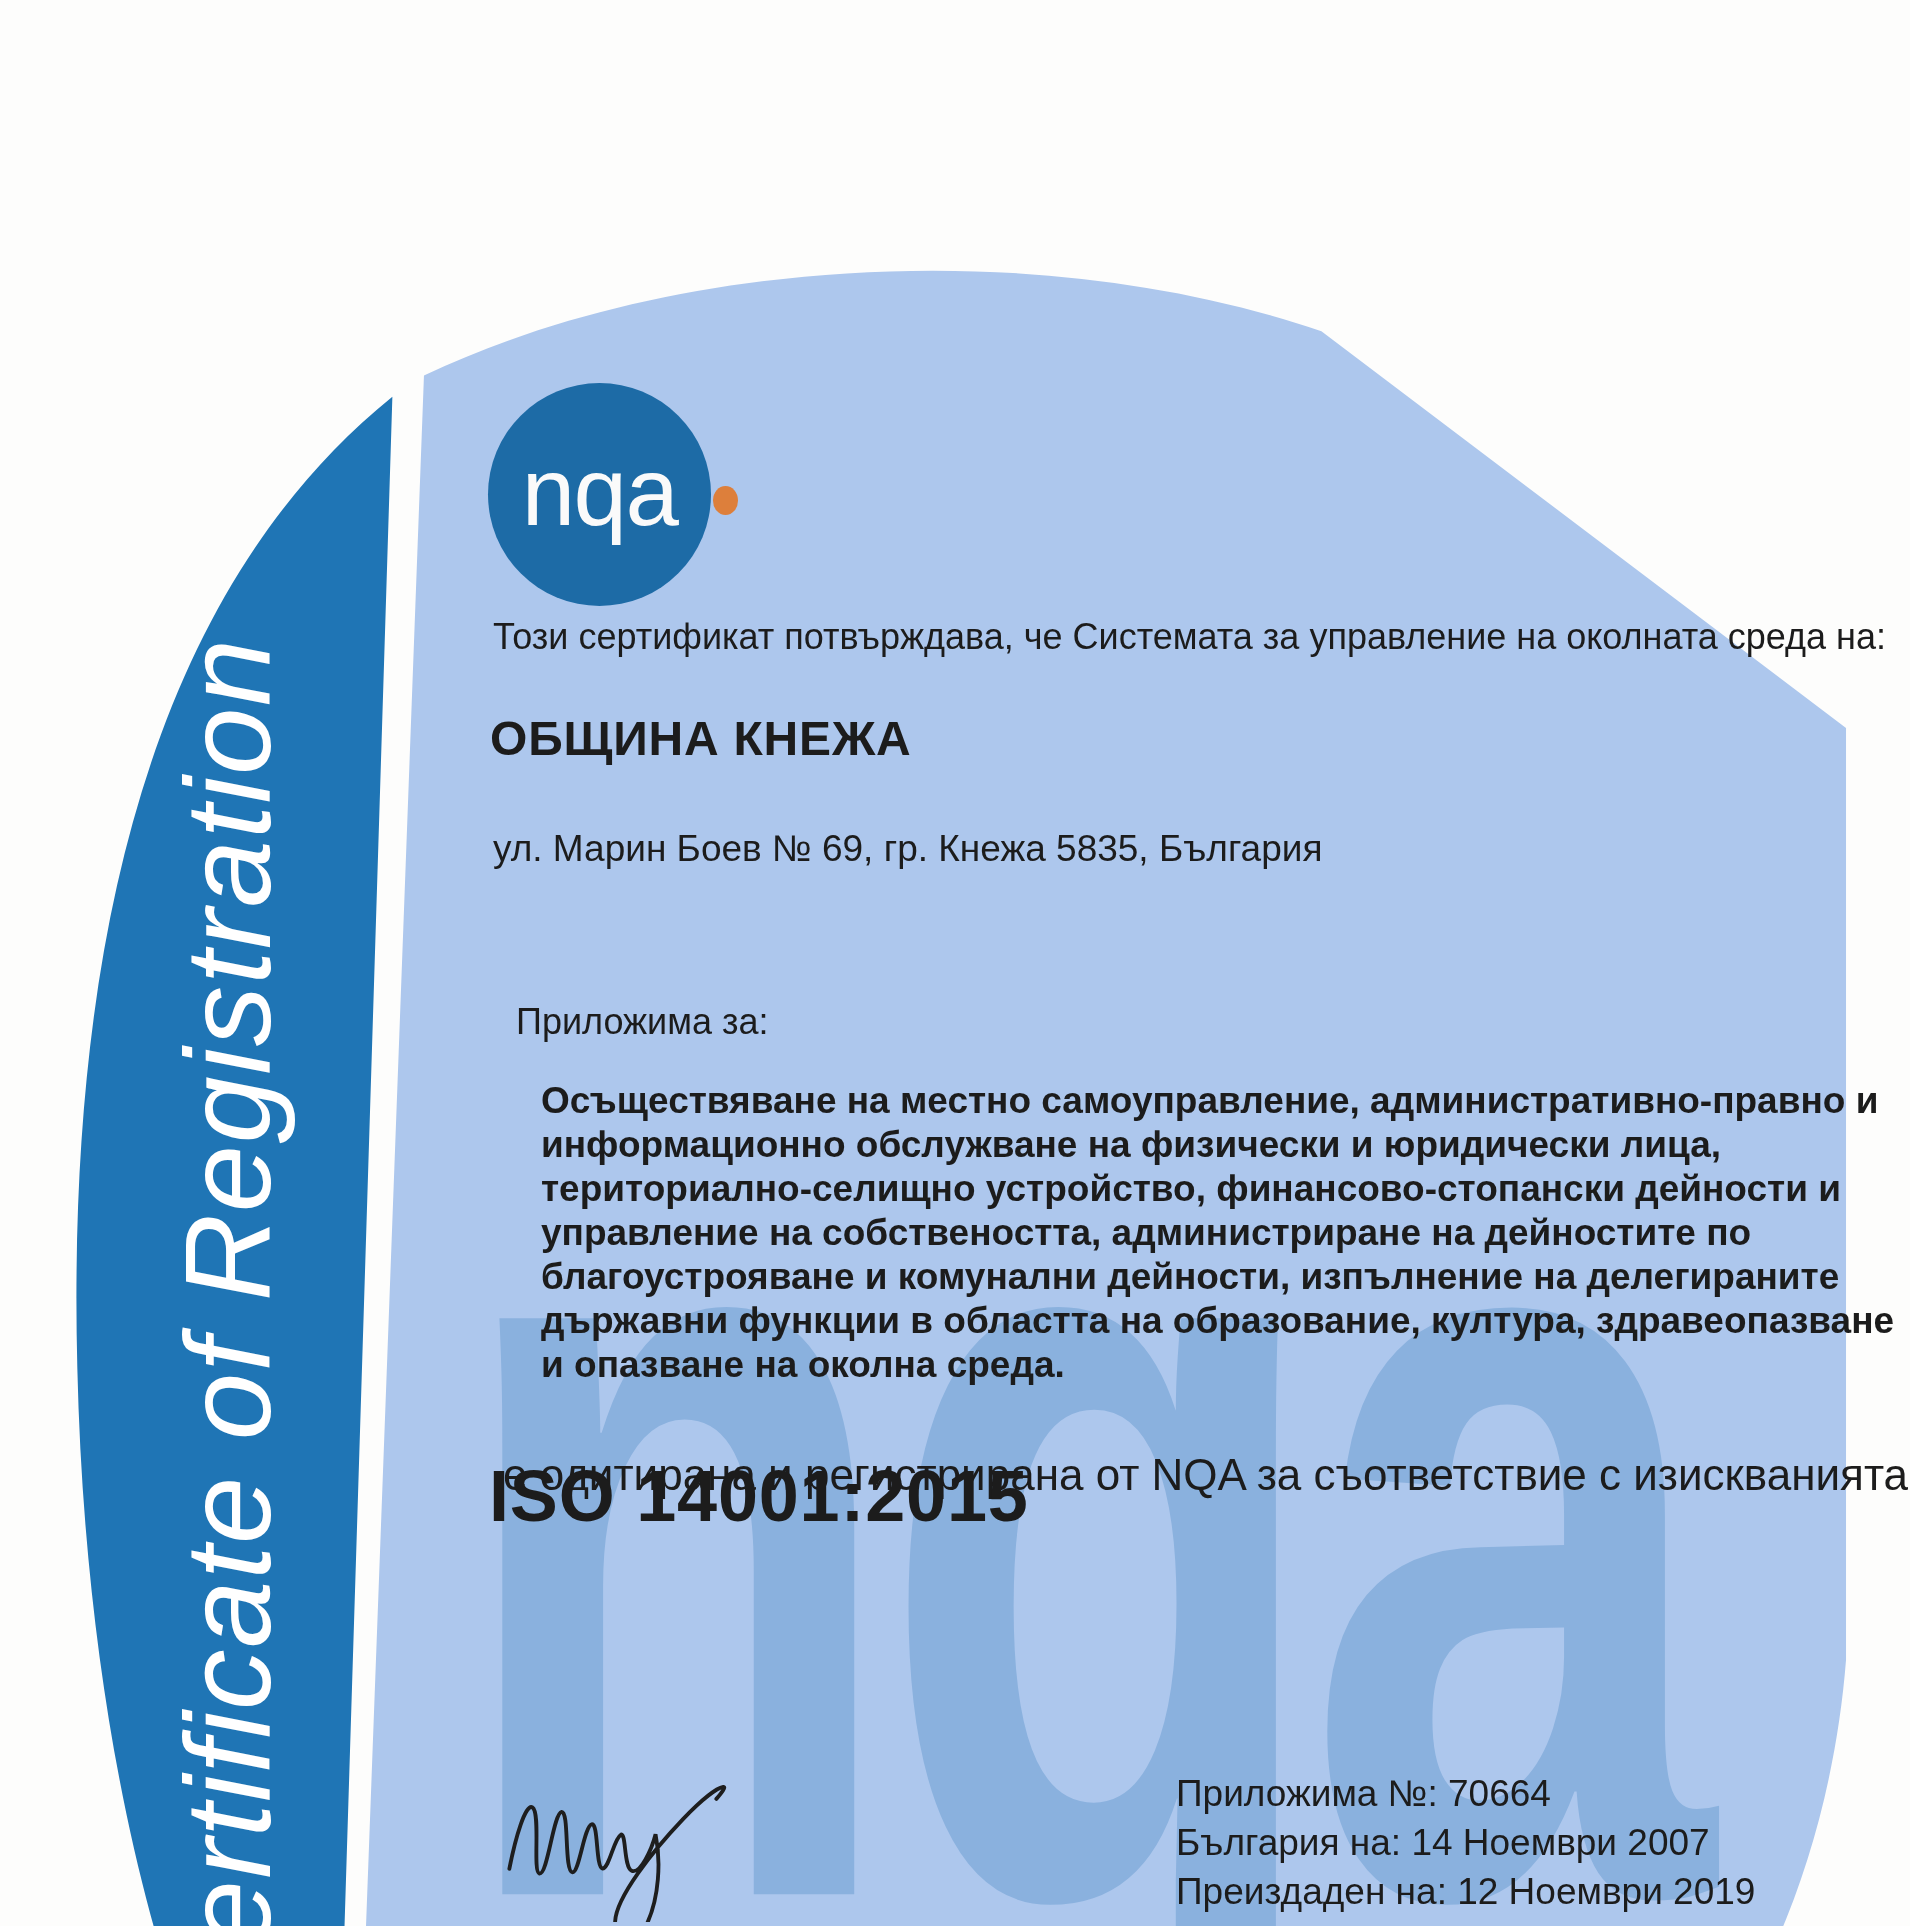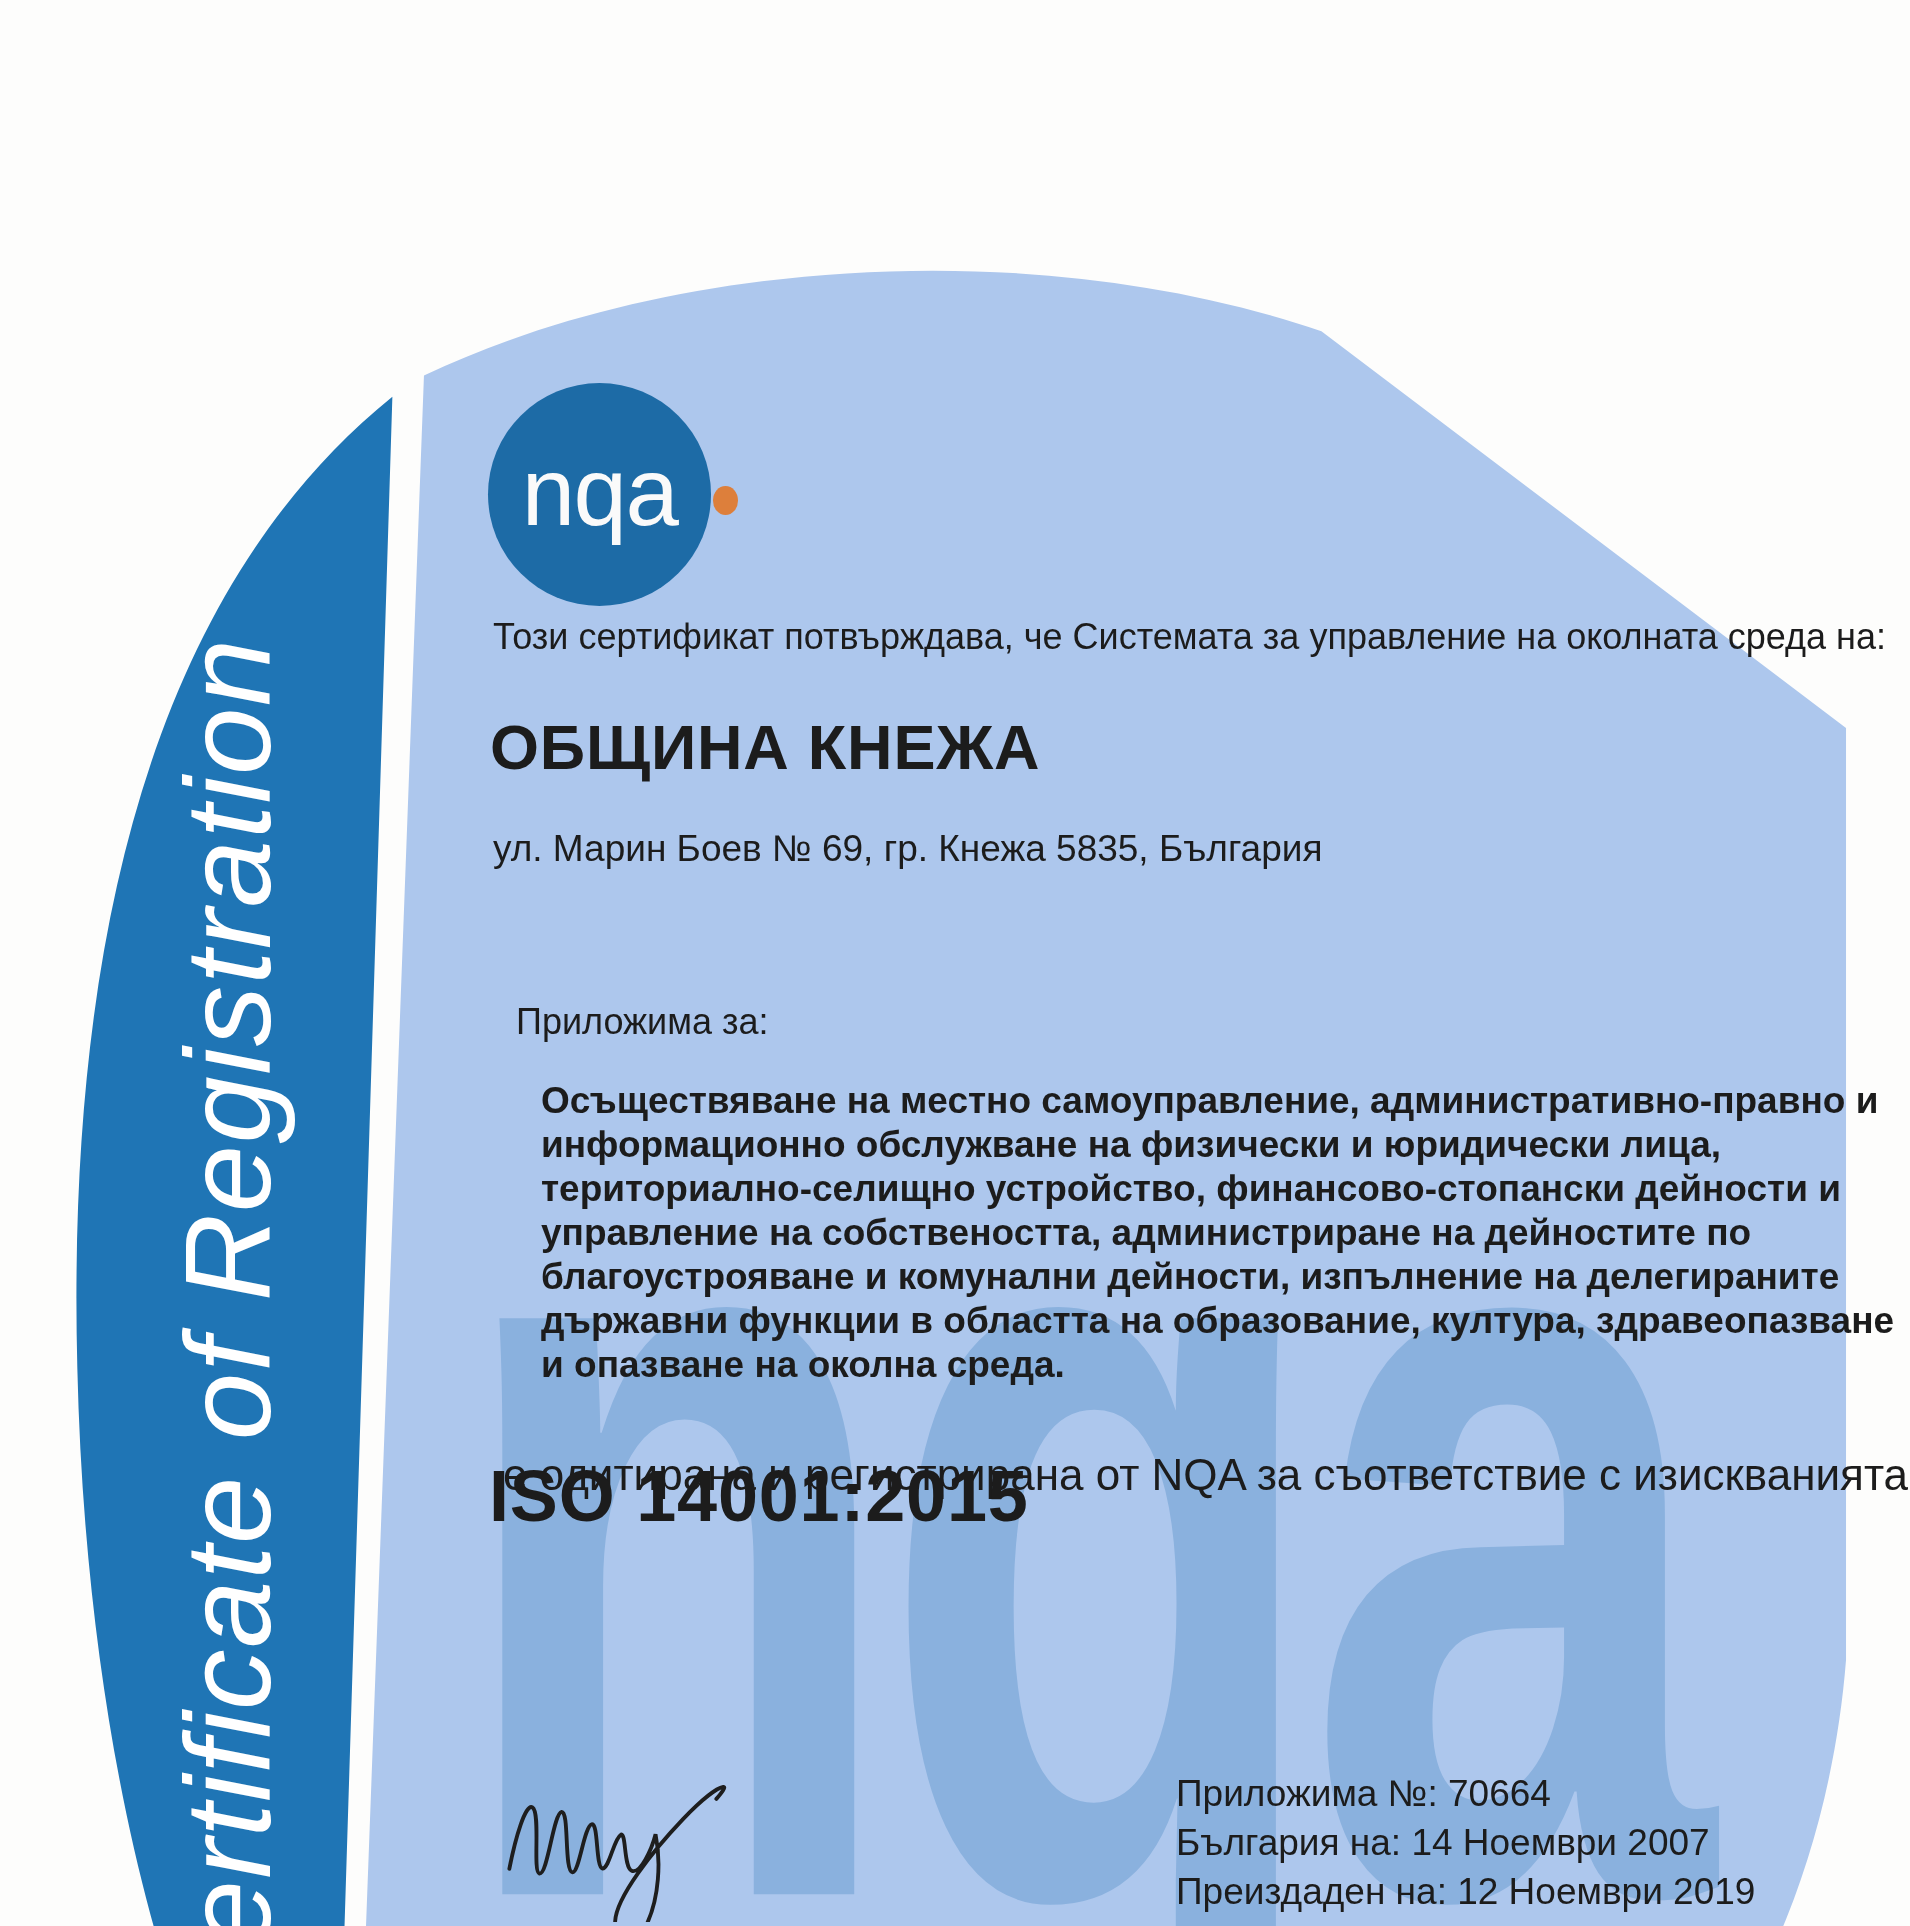--- a/index.html
+++ b/index.html
@@ -46,21 +46,21 @@
   .logo-circle span{
     color:#fafafa;font-size:96px;font-weight:400;letter-spacing:-1.5px;
     margin-top:-5.4px;
   }
   .logo-dot{
     position:absolute;left:713px;top:486px;width:25.4px;height:29px;
     background:#dd7f3b;border-radius:50%;
   }
 
   .intro{position:absolute;left:493px;top:616px;font-size:36px;white-space:nowrap;text-align:center;}
-  .org-name{position:absolute;left:490px;top:711px;font-size:63px;font-weight:700;letter-spacing:0.8px;white-space:nowrap;}
+  .org-name{position:absolute;left:490px;top:711px;font-size:48px;font-weight:700;letter-spacing:0.8px;white-space:nowrap;}
   .org-address{position:absolute;left:493px;top:828px;font-size:37px;white-space:nowrap;}
   .applicable{position:absolute;left:516px;top:1001px;font-size:36px;}
   .scope{
     position:absolute;left:493px;top:1079px;width:1371px;
     font-size:37px;font-weight:700;line-height:44px;margin-left:48px;
   }
   .audit-line{position:absolute;left:493px;top:1450px;font-size:44px;white-space:nowrap;margin-left:10px;}
   .standard{position:absolute;left:489px;top:1455px;font-size:72px;font-weight:700;letter-spacing:0.8px;white-space:nowrap;}
   .validity{
     position:absolute;left:493px;top:1571px;width:1379px;

